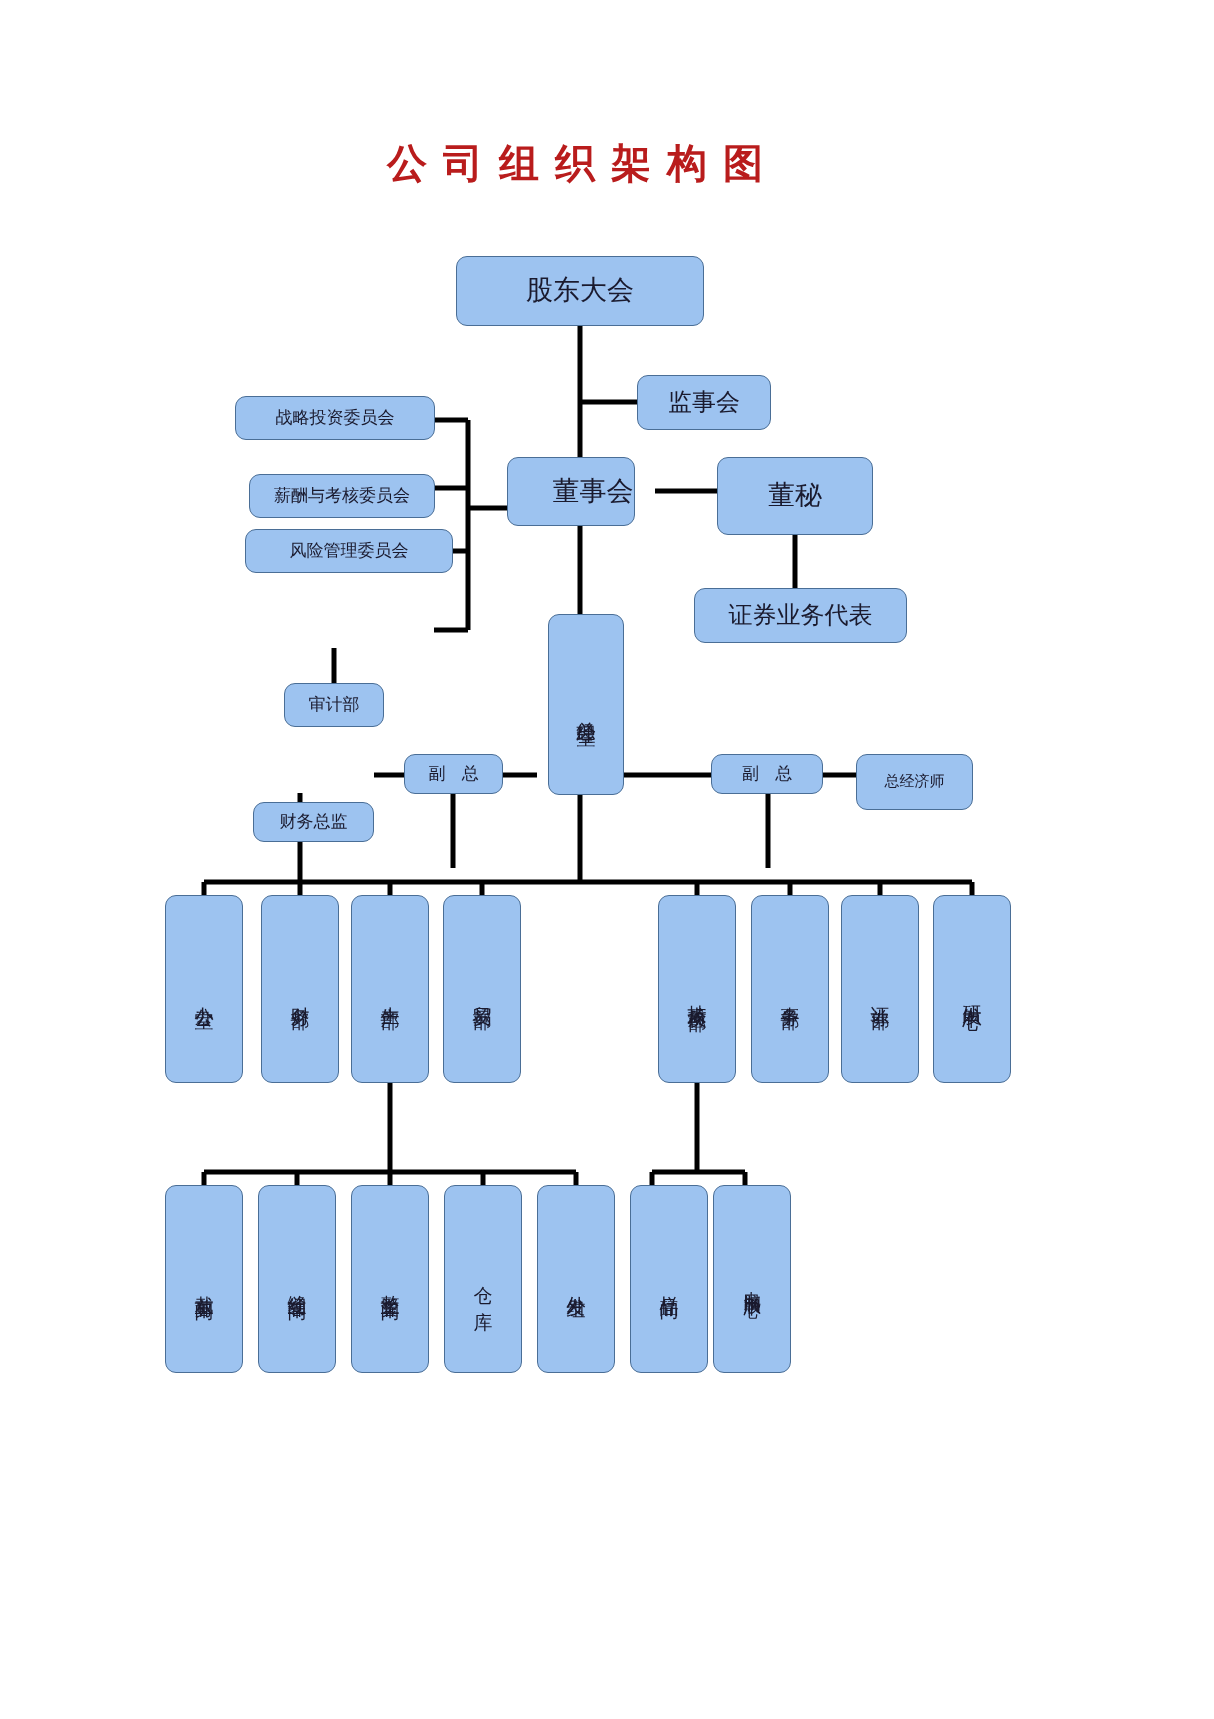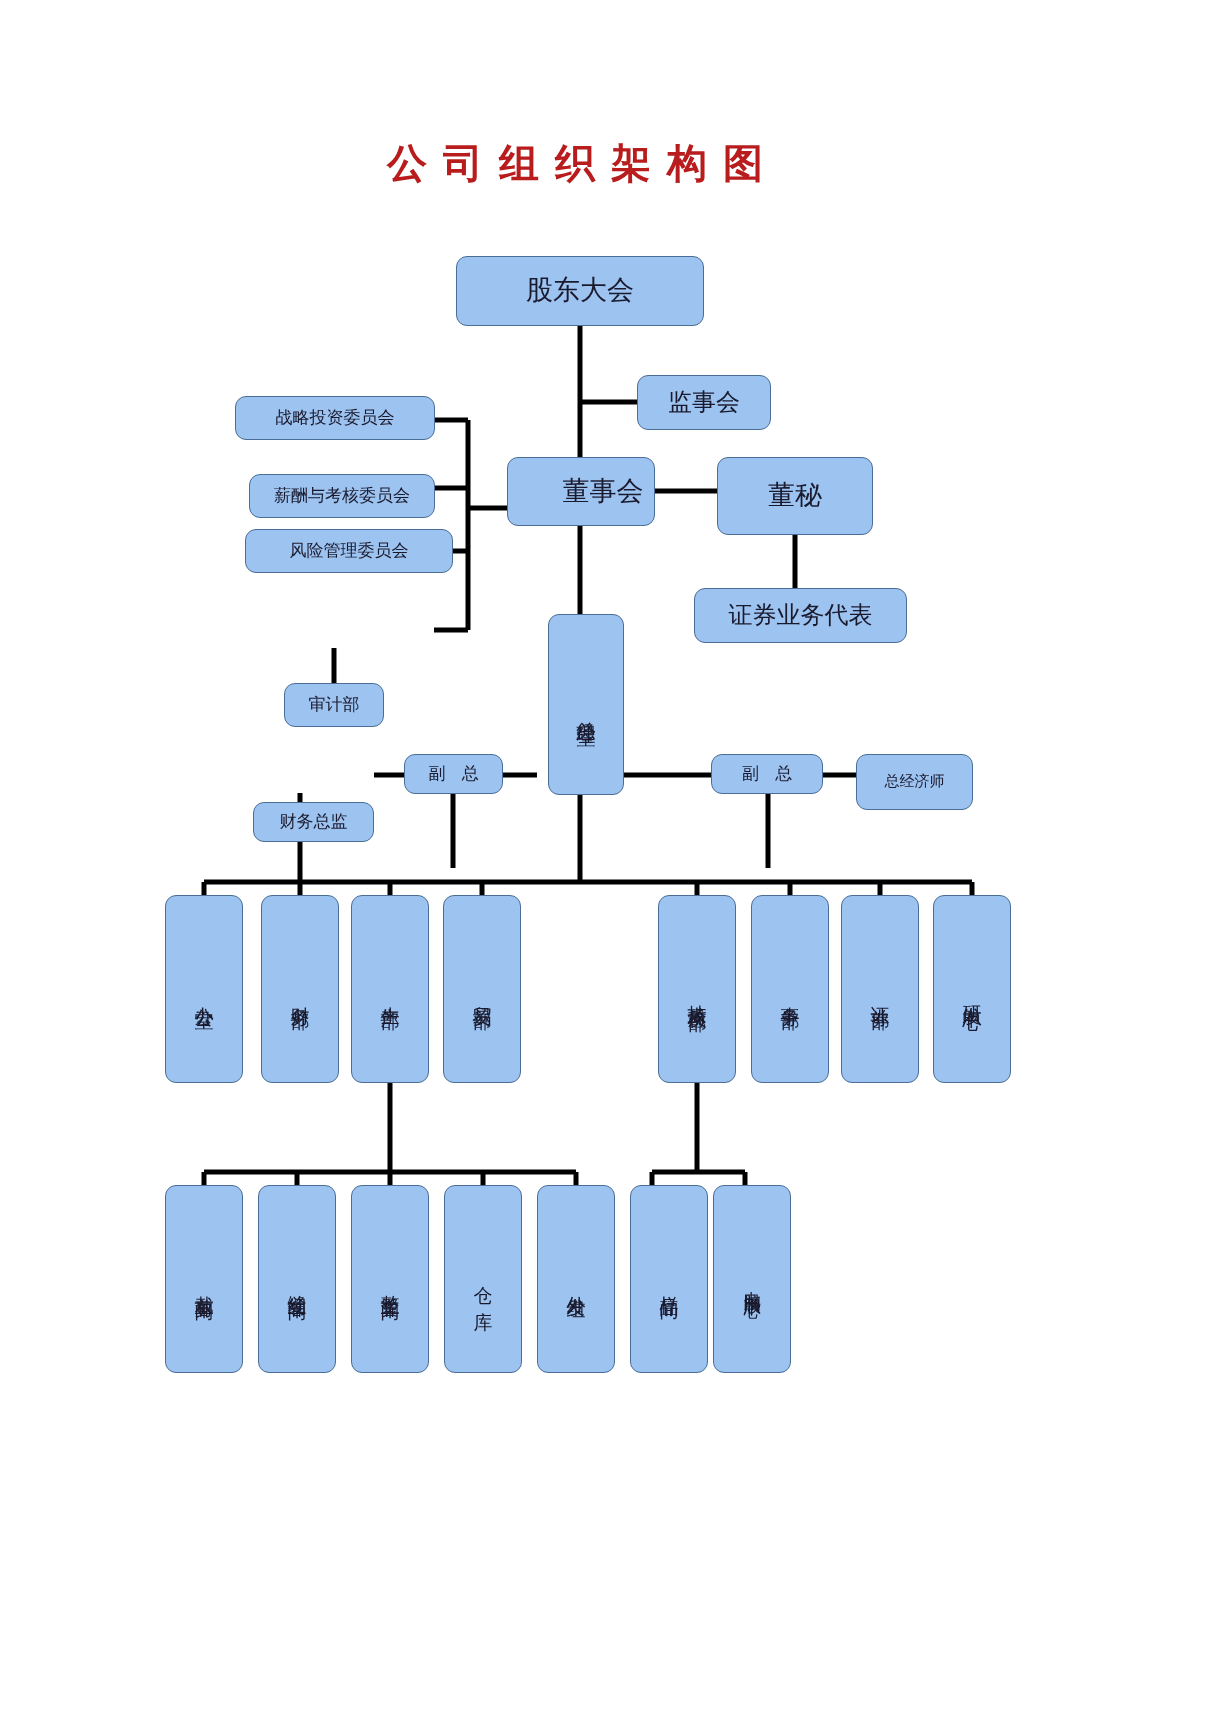--- a/index.html
+++ b/index.html
@@ -147,21 +147,21 @@
   </svg>
 
   <div class="node sz-xl" style="left:456px; top:256px; width:248px; height:70px;">
     <span class="label">股东大会</span>
   </div>
 
   <div class="node sz-lg" style="left:637px; top:375px; width:134px; height:55px;">
     <span class="label">监事会</span>
   </div>
 
-  <div class="node sz-xl" style="left:507px; top:457px; width:148px; height:69px;padding-left:44px;">
+  <div class="node sz-xl" style="left:507px; top:457px; width:128px; height:69px;padding-left:44px;">
     <span class="label">董事会</span>
   </div>
 
   <div class="node sz-xl" style="left:717px; top:457px; width:156px; height:78px;">
     <span class="label">董秘</span>
   </div>
 
   <div class="node sz-lg" style="left:694px; top:588px; width:213px; height:55px;border-radius:11px;">
     <span class="label">证券业务代表</span>
   </div>

